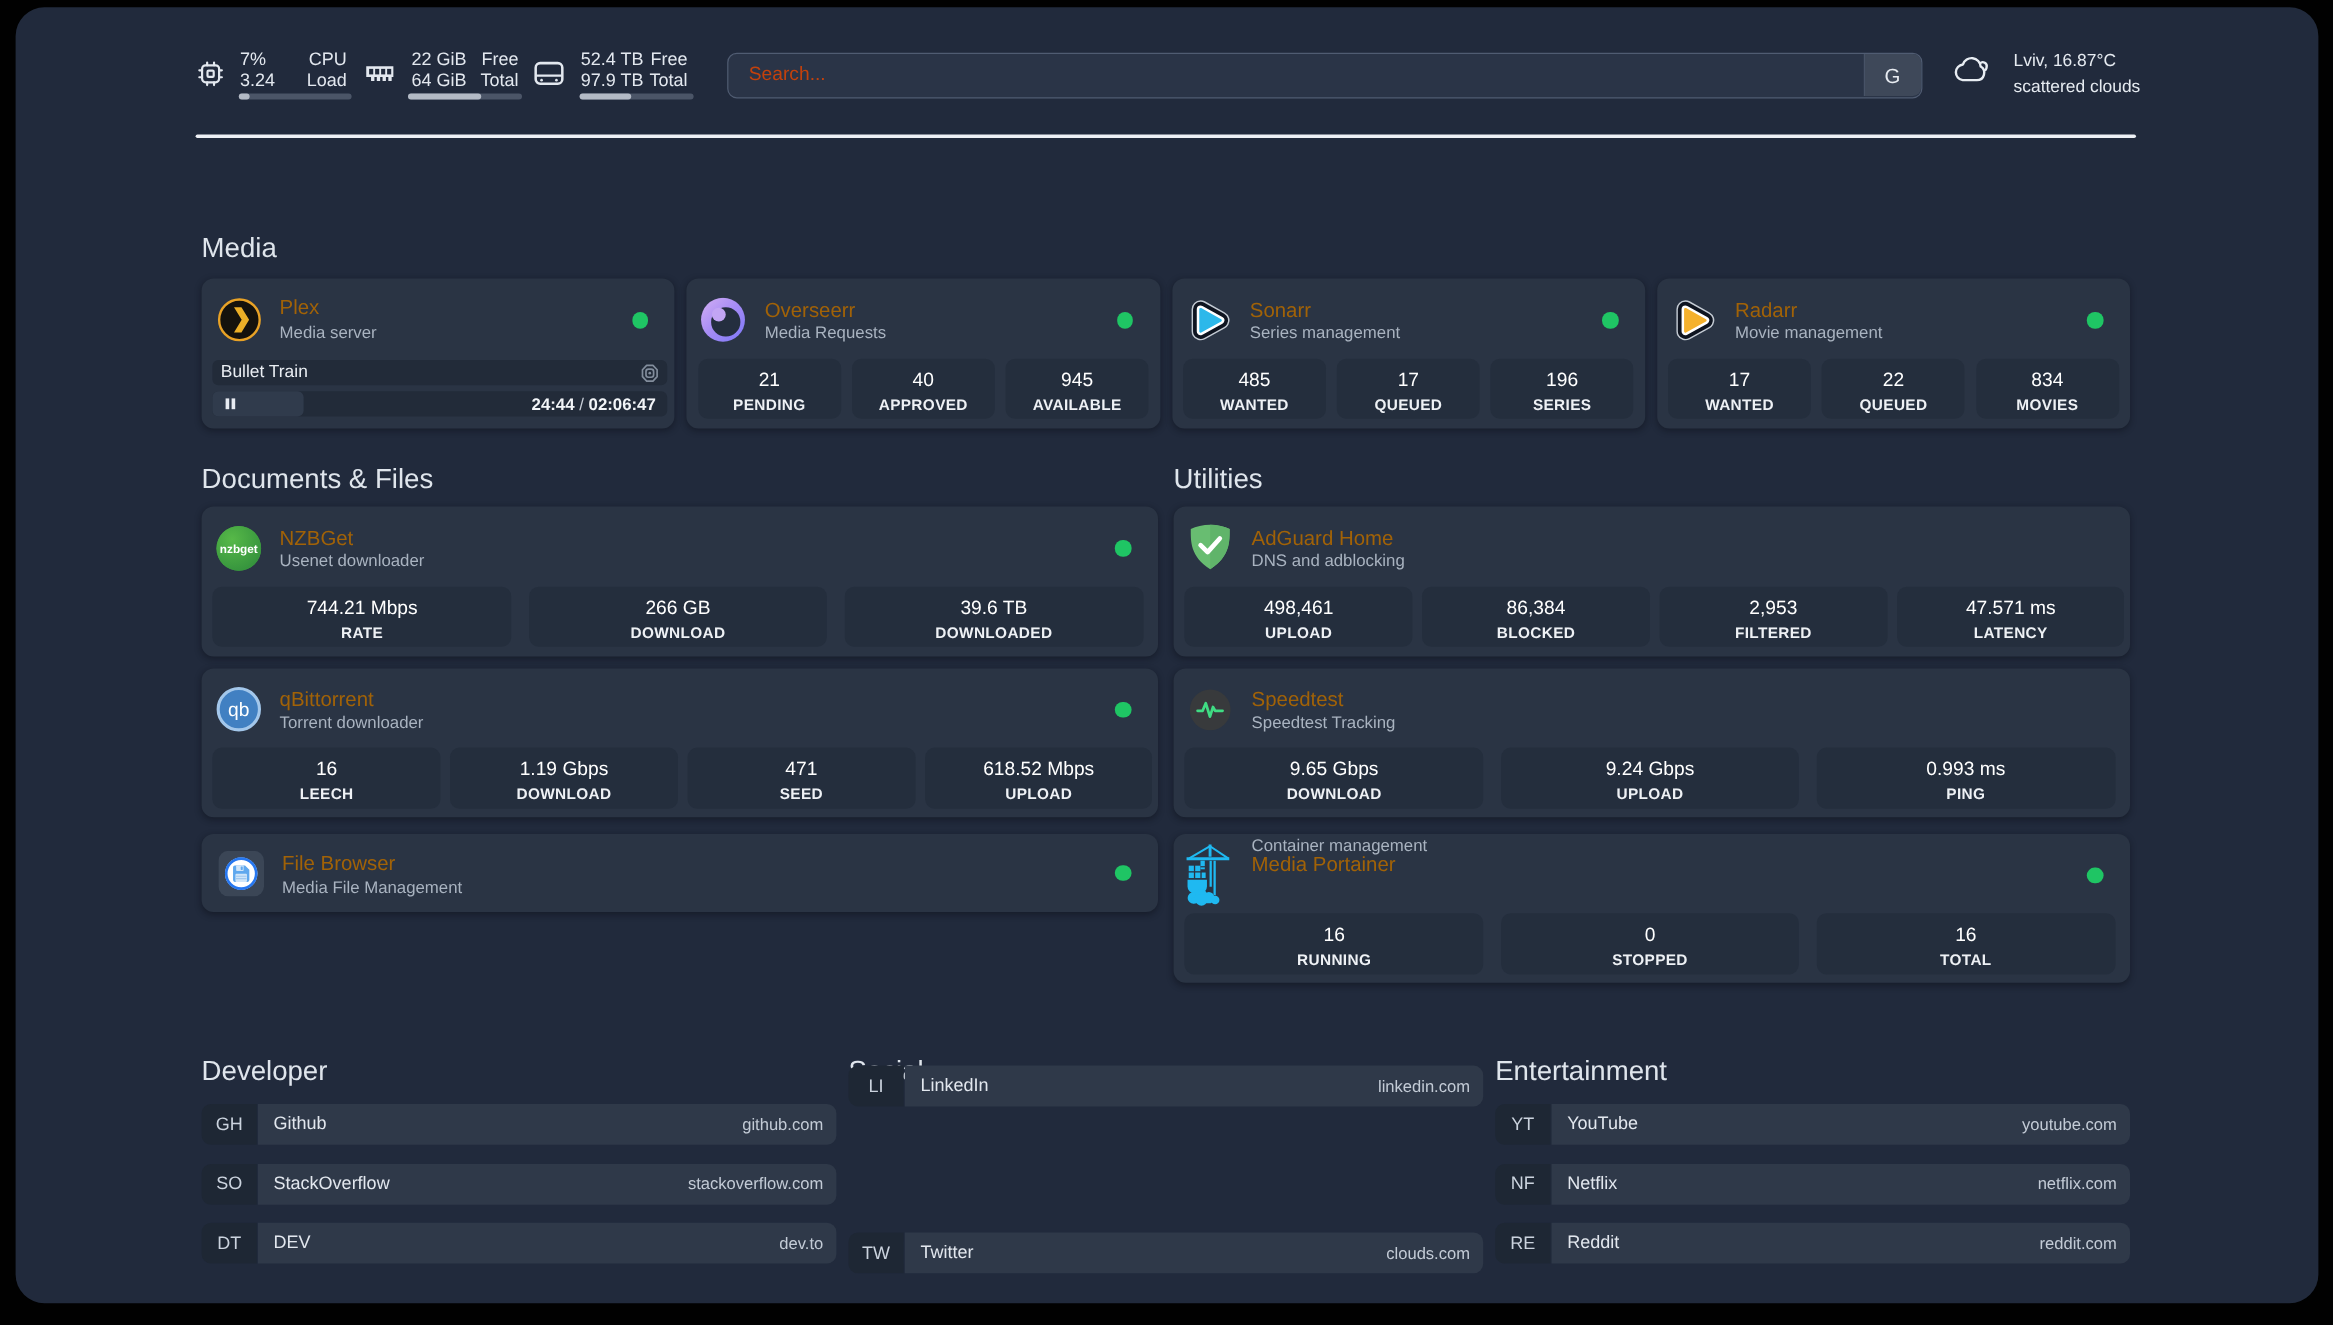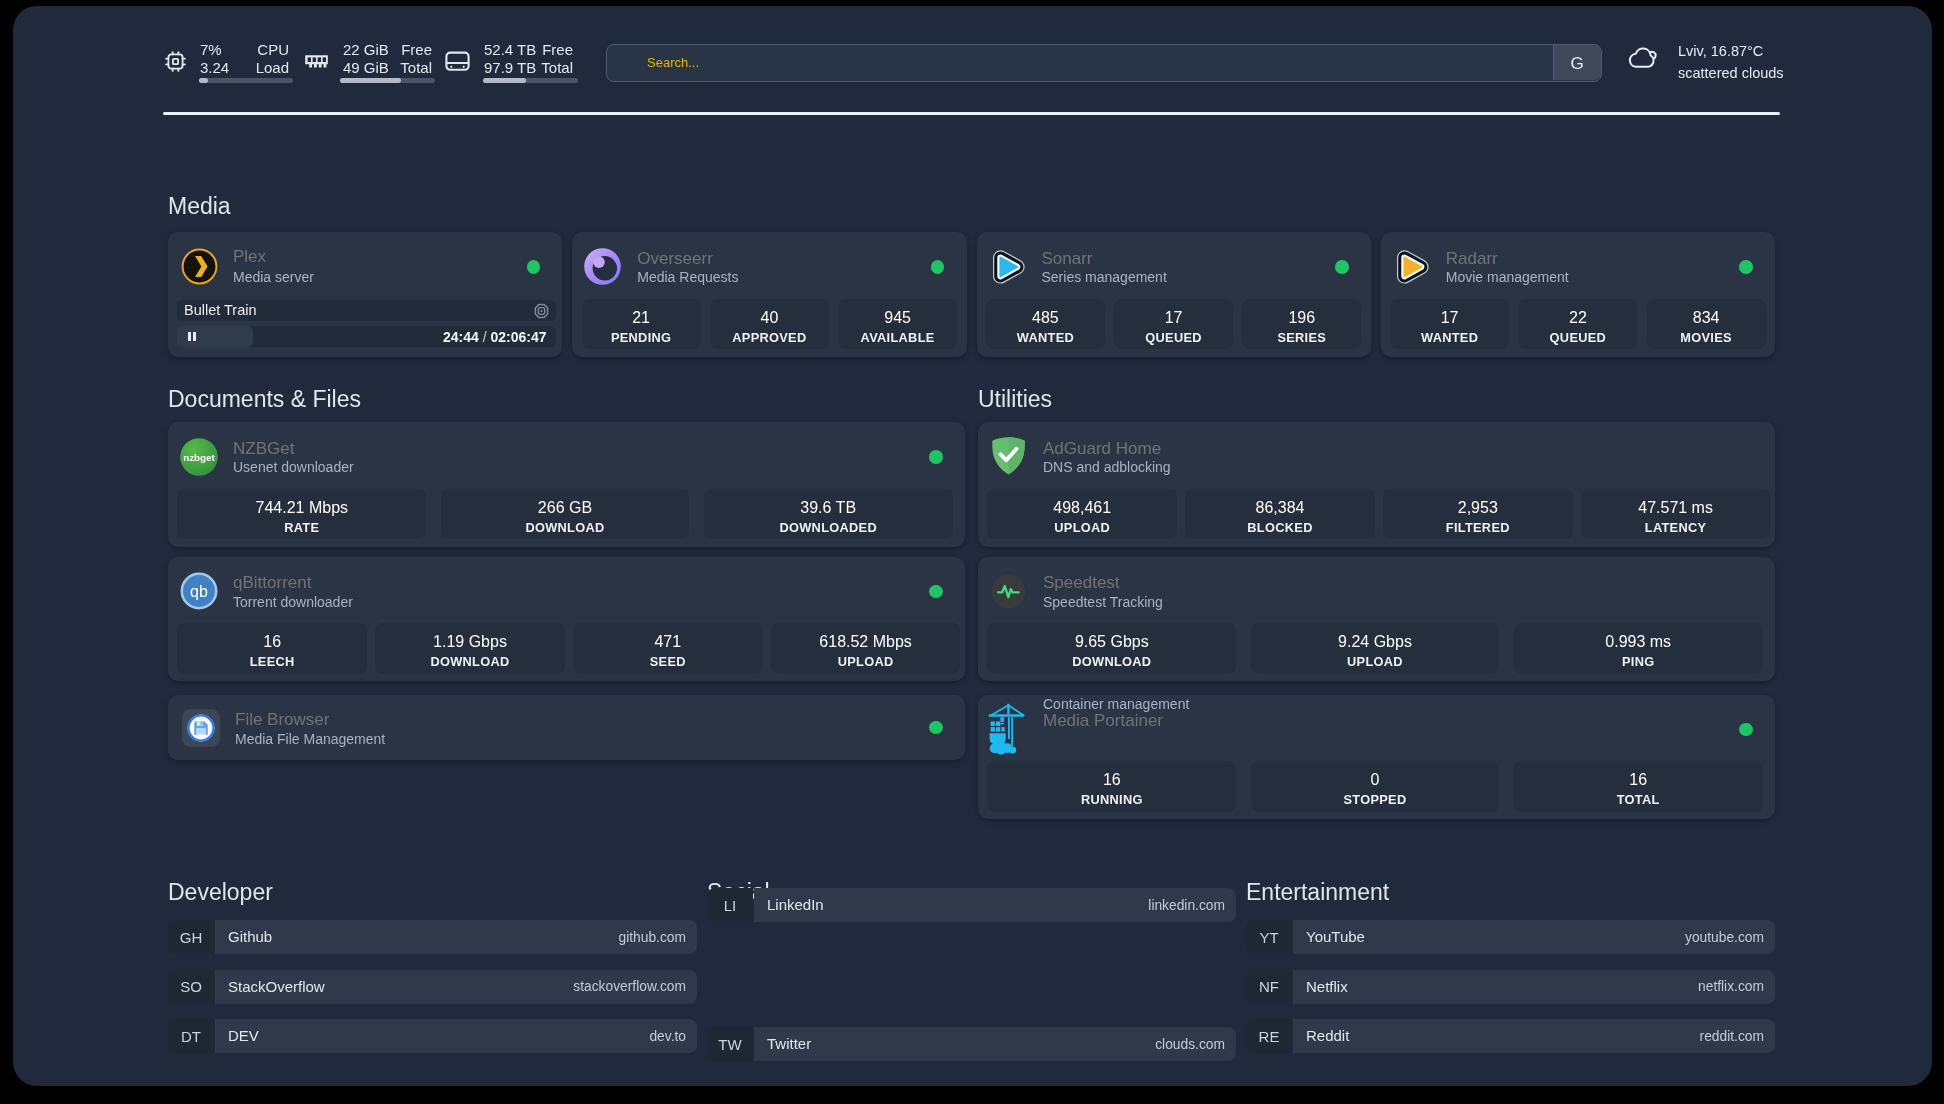--- a/index.html
+++ b/index.html
@@ -1,19 +1,19 @@
 <!DOCTYPE html>
 <html><head><meta charset="utf-8"><style>
 *{margin:0;padding:0;box-sizing:border-box}
 html,body{width:1944px;height:1104px;background:#010101;font-family:"Liberation Sans",sans-serif;position:relative;overflow:hidden}
 .page{position:absolute;left:13px;top:6px;width:1919px;height:1080px;background:#212A3C;border-radius:24px}
 .abs{position:absolute}
 .h1{position:absolute;font-size:23px;line-height:29px;color:#DFE5EC}
 .card{position:absolute;background:#2A3444;border-radius:10px;box-shadow:0 2px 5px rgba(10,14,22,0.45)}
-.ct{position:absolute;font-size:17px;line-height:21px;color:#737373;font-weight:500}
+.ct{position:absolute;font-size:17px;line-height:21px;color:#a16207;font-weight:500}
 .cs{position:absolute;font-size:14px;line-height:18px;color:#A9B3C0}
 .dot{position:absolute;width:13.5px;height:13.5px;border-radius:50%;background:#1FC564}
 .sb{position:absolute;height:50.5px;background:#242E3D;border-radius:8px;text-align:center}
 .sv{margin-top:9px;font-size:16px;line-height:19px;color:#ffffff}
 .sl{margin-top:3px;font-size:12.8px;line-height:16px;color:#EEF1F5;font-weight:bold;letter-spacing:0.3px}
 .res{position:absolute;width:89px;font-size:15px;line-height:18px;color:#E3E8EF}
 .res .r{display:flex;justify-content:space-between}
 .bar{position:absolute;height:5px;border-radius:2.5px;background:#4B5567}
 .fill{position:absolute;height:5px;border-radius:2.5px;background:#B3BAC5;left:0;top:0}
 .mrow{position:absolute;background:#222B39;border-radius:5px}
@@ -50,21 +50,21 @@
         <rect x="13.6" y="4.4" width="3.4" height="4.6"></rect>
         <rect x="18.6" y="4.4" width="3.4" height="4.6"></rect>
       </g>
 </svg></div>
 <div class="res" style="left:343px;top:41px">
     <div class="r">
       <span>22 GiB</span>
       <span>Free</span>
     </div>
     <div class="r">
-      <span>49 GiB</span>
+      <span>64 GiB</span>
       <span>Total</span>
     </div>
   </div>
 <div class="bar" style="left:340px;top:77.5px;width:94.5px">
     <div class="fill" style="width:61px"></div>
   </div>
 <div class="abs" style="left:445px;top:50px"><svg width="25" height="22" viewBox="0 0 25 22" fill="none">
 <rect x="1.4" y="2.6" width="22.2" height="17.2" rx="3.8" stroke="#E3E8EF" stroke-width="2.1"></rect>
 <path d="M1.8 13h21.4" stroke="#E3E8EF" stroke-width="2"></path>
 <circle cx="6.3" cy="16.8" r="1.1" fill="#E3E8EF"></circle>
@@ -77,21 +77,21 @@
     </div>
     <div class="r">
       <span>97.9 TB</span>
       <span>Total</span>
     </div>
   </div>
 <div class="bar" style="left:483px;top:77.5px;width:95px">
     <div class="fill" style="width:43px"></div>
   </div>
 <div class="abs" style="left:606px;top:44px;width:996px;height:37.5px;background:#2A3447;border:1.2px solid #505C72;border-radius:8px"></div>
-<div class="abs" style="left:647px;top:53px;font-size:13px;line-height:19px;color:#eab308">Search...</div>
+<div class="abs" style="left:624px;top:53px;font-size:16px;line-height:19px;color:#c2410c">Search...</div>
 <div class="abs" style="left:1553px;top:45.2px;width:47.8px;height:35.1px;background:#3E4859;border-left:1.2px solid #505C72;border-radius:0 7px 7px 0"></div>
 <div class="abs" style="left:1553px;top:52.5px;width:48px;text-align:center;font-size:17px;line-height:21px;color:#E8ECF2">G</div>
 <div class="abs" style="left:1627px;top:42px"><svg width="33" height="33" viewBox="0 0 33 33" fill="none" stroke="#E8EDF3" stroke-width="2" stroke-linecap="round" stroke-linejoin="round">
 <path d="M23 10.8 a3.3 3.3 0 0 1 5.5 3.2 a3.5 3.5 0 0 1 -0.9 2.2"></path>
 <path d="M8.6 24.8 H20.4 A6.1 6.1 0 0 0 23.6 13.5 A7.6 7.6 0 0 0 8.8 11.7 A6.6 6.6 0 0 0 8.6 24.8 Z"></path>
 </svg></div>
 <div class="abs" style="left:1678px;top:40px;font-size:14.5px;line-height:22px;color:#E6EBF1">Lviv, 16.87°C<br>scattered clouds</div>
 <div class="abs" style="left:163px;top:112px;width:1617px;height:2.5px;background:#EDF0F5;border-radius:2px"></div>
 <div class="h1" style="left:168px;top:191.5px">Media</div>
 <div class="h1" style="left:168px;top:385px">Documents &amp; Files</div>

